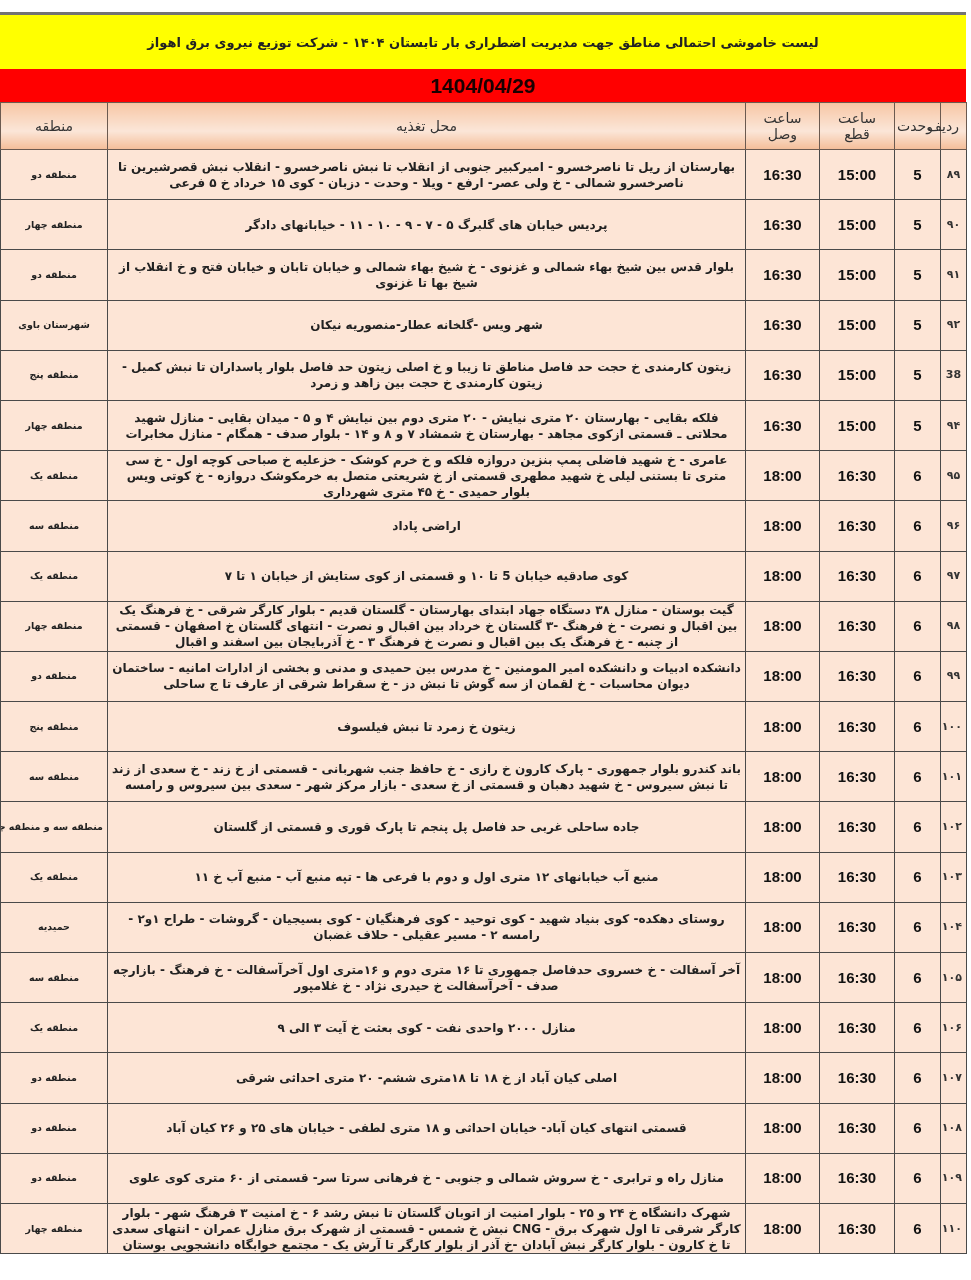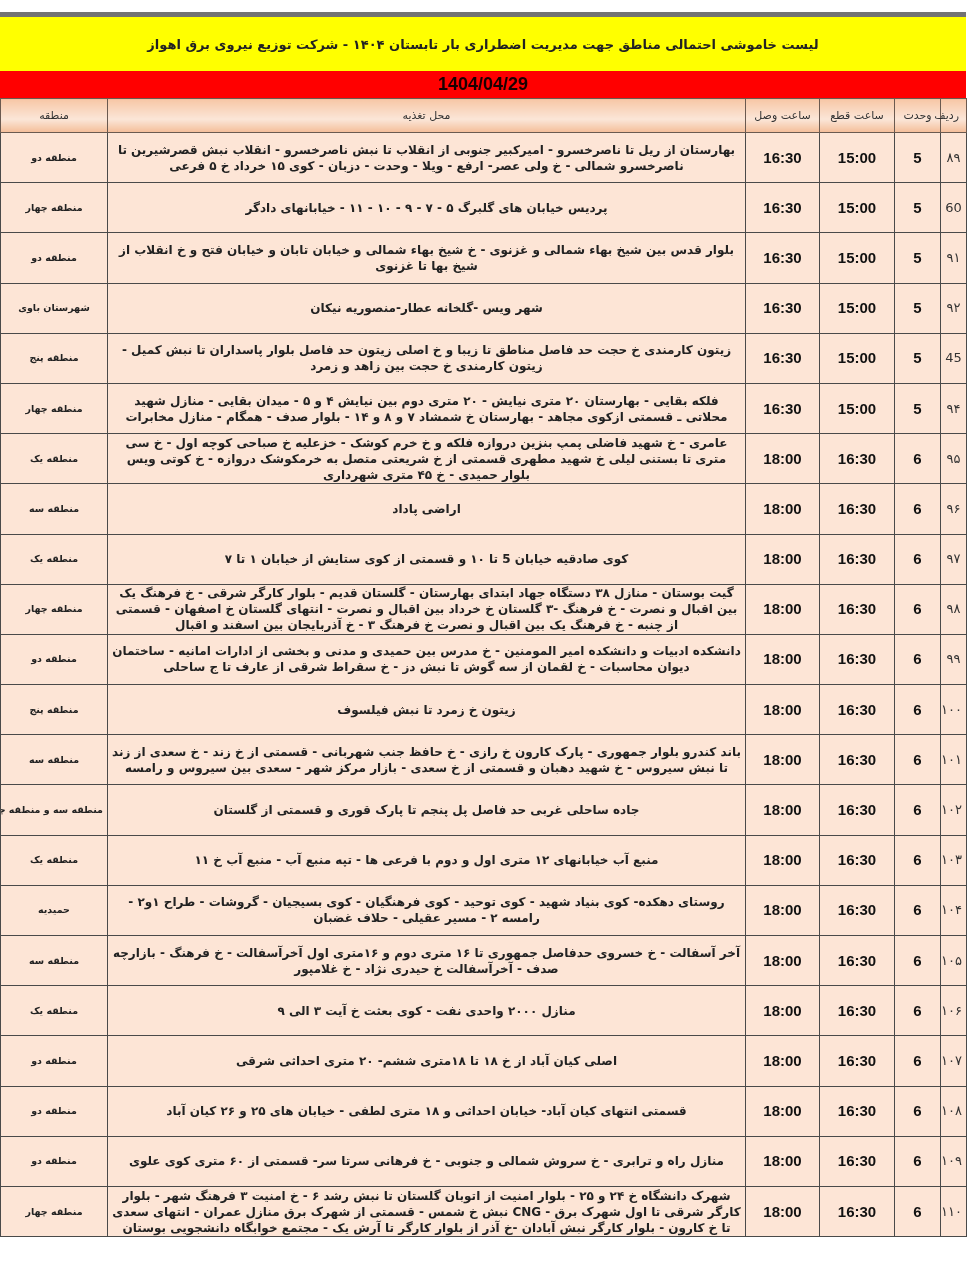--- a/index.html
+++ b/index.html
@@ -1,37 +1,37 @@
 <!DOCTYPE html>
 <html><head>
   <meta charset="utf-8">
   <style>
     html, body { margin: 0; padding: 0; background: #ffffff; }
     body { width: 971px; height: 1280px; overflow: hidden; font-family: "DejaVu Sans", sans-serif; position: relative; }
     .sheet { position: absolute; left: 0; top: 12px; width: 966px; }
     .title-bar {
-      height: 54px; background: #ffff00; border-top: 5px solid #737373;
+      height: 54px; background: #ffff00; border-top: 3px solid #737373;
       display: flex; align-items: center; justify-content: center;
       font-size: 13px; font-weight: bold; color: #222; direction: rtl;
     }
     .date-bar {
-      height: 27px; background: #ff0000; display: flex; align-items: center; justify-content: center;
-      font-family: "Liberation Sans", sans-serif; font-weight: bold; font-size: 18px; color: #1a0000;
+      height: 33px; background: #ff0000; display: flex; align-items: center; justify-content: center;
+      font-family: "Liberation Sans", sans-serif; font-weight: bold; font-size: 21px; color: #1a0000;
     }
     table { border-collapse: collapse; width: 966px; table-layout: fixed; direction: rtl; }
     th {
-      height: 19px; font-size: 11px; font-weight: normal; color: #333;
+      height: 19px; font-size: 14px; font-weight: normal; color: #333;
       background: linear-gradient(to bottom, #f7c7a6, #fbe6d8 60%, #f4bd98);
       border: 1px solid #6b5a50; padding: 7px;
     }
     td {
       background: #fde5d6; border: 1.5px solid #4a4a4a; text-align: center; padding: 0 4px;
       height: 49.2px; font-size: 8.5px; font-weight: bold; color: #222; line-height: 16px;
     }
-    td.num { font-size: 13px; font-weight: normal; color: #333; }
+    td.num { font-size: 11px; font-weight: bold; color: #333; }
     td.block, td.time { font-family: "Liberation Sans", sans-serif; font-size: 15px; font-weight: bold; color: #111; }
     td.region { font-size: 9.5px; white-space: nowrap; overflow: hidden; }
     td.loc { font-size: 12px; }
   </style>
 </head>
 <body>
 
 <div class="sheet">
   <div class="title-bar">لیست خاموشی احتمالی مناطق جهت مدیریت اضطراری بار تابستان ۱۴۰۴ - شرکت توزیع نیروی برق اهواز</div>
   <div class="date-bar">1404/04/29</div>
@@ -57,21 +57,21 @@
     <tbody id="rows">
         <tr>
           <td class="num">۸۹</td>
           <td class="block">5</td>
           <td class="time">15:00</td>
           <td class="time">16:30</td>
           <td class="loc">بهارستان از ریل تا ناصرخسرو - امیرکبیر جنوبی از انقلاب تا نبش ناصرخسرو - انقلاب نبش قصرشیرین تا ناصرخسرو شمالی - خ ولی عصر- ارفع - ویلا - وحدت - دزبان - کوی ۱۵ خرداد خ ۵ فرعی</td>
           <td class="region">منطقه دو</td>
         </tr>
         <tr>
-          <td class="num">60</td>
+          <td class="num">۹۰</td>
           <td class="block">5</td>
           <td class="time">15:00</td>
           <td class="time">16:30</td>
           <td class="loc">پردیس خیابان های گلبرگ ۵ - ۷ - ۹ - ۱۰ - ۱۱ - خیابانهای دادگر</td>
           <td class="region">منطقه چهار</td>
         </tr>
         <tr>
           <td class="num">۹۱</td>
           <td class="block">5</td>
           <td class="time">15:00</td>
@@ -81,21 +81,21 @@
         </tr>
         <tr>
           <td class="num">۹۲</td>
           <td class="block">5</td>
           <td class="time">15:00</td>
           <td class="time">16:30</td>
           <td class="loc">شهر ویس -گلخانه عطار-منصوریه نیکان</td>
           <td class="region">شهرستان باوی</td>
         </tr>
         <tr>
-          <td class="num">45</td>
+          <td class="num">38</td>
           <td class="block">5</td>
           <td class="time">15:00</td>
           <td class="time">16:30</td>
           <td class="loc">زیتون کارمندی خ حجت حد فاصل مناطق تا زیبا و خ اصلی زیتون حد فاصل بلوار پاسداران تا نبش کمیل - زیتون کارمندی خ حجت بین زاهد و زمرد</td>
           <td class="region">منطقه پنج</td>
         </tr>
         <tr>
           <td class="num">۹۴</td>
           <td class="block">5</td>
           <td class="time">15:00</td>

